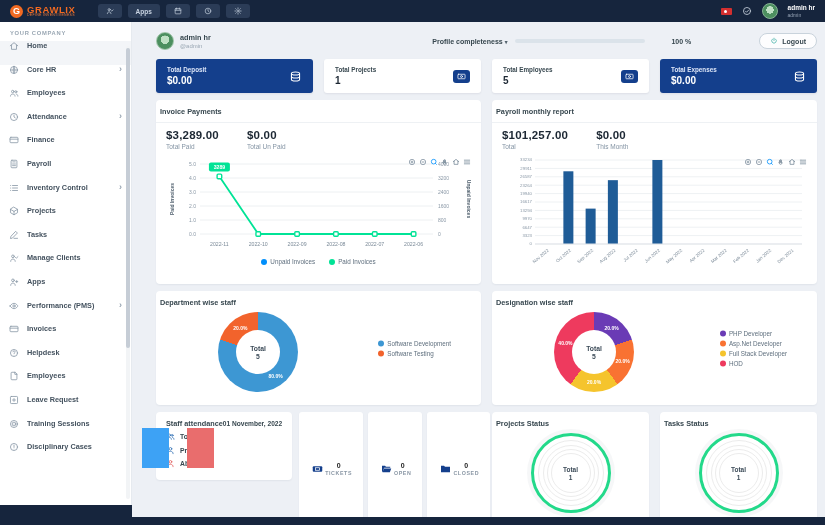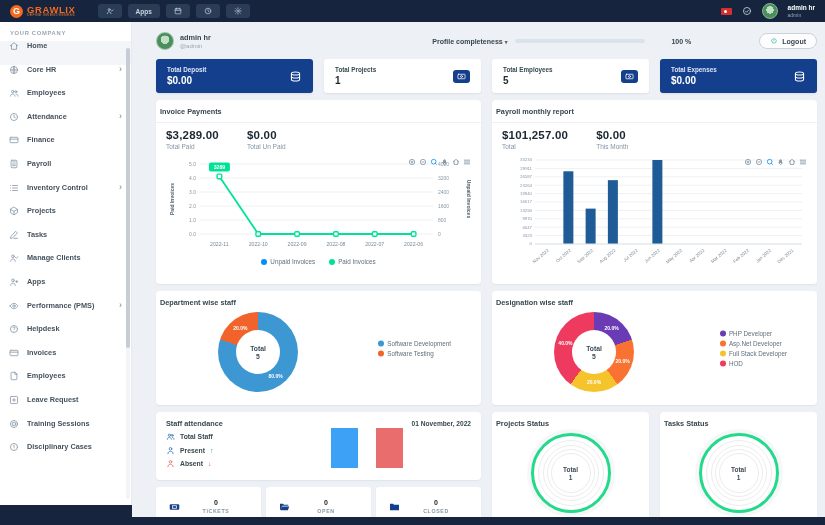--- a/index.html
+++ b/index.html
@@ -79,21 +79,21 @@
   .lg-row{display:flex;justify-content:center;gap:14px;margin-top:0}
   .lg-item{display:flex;align-items:center;gap:3px;font-size:6.3px;color:#5f6f7e;cursor:pointer}
   .lg-dot{width:6px;height:6px;border-radius:50%;flex:none}
   .lg-col{position:absolute;right:30px;top:50%;transform:translateY(-50%);display:flex;flex-direction:column;gap:3px}
   
   .donut{position:absolute;left:62px;top:21px;width:80px;height:80px;border-radius:50%}
   .hole{position:absolute;left:18px;top:18px;width:44px;height:44px;border-radius:50%;background:#fff;display:flex;flex-direction:column;align-items:center;justify-content:center;gap:1px}
   .hole .hl,.hole .hv{font-size:6.8px;font-weight:bold;color:#3c4b58}
   .slice-label{position:absolute;transform:translate(-50%,-50%);font-size:5px;font-weight:bold;color:#fff;white-space:nowrap}
   
-  .bcol{flex:1;display:flex;flex-direction:column;gap:7px}
+  .bcol{flex:1;display:flex;flex-direction:row;gap:7px}
   .att-panel{height:68px;flex:none}
   .att-hd{display:flex;justify-content:space-between;align-items:center;padding:7px 10px 4px}
   .att-title{font-size:7.3px;font-weight:bold;color:#37474f}
   .att-date{font-size:6.6px;font-weight:bold;color:#37474f}
   .att-rows{padding:0 10px;display:flex;flex-direction:column;gap:4.5px}
   .att-row{display:flex;align-items:center;gap:5px;font-size:6.8px;font-weight:bold;color:#37474f}
   .att-icon{width:9px;height:9px;display:block;flex:none}
   .c-blue{color:#2f6fb3}.c-red{color:#e05c5c}
   .arrow-up{color:#2aa79b;font-size:7px}
   .arrow-down{color:#e05c5c;font-size:7px}
@@ -365,29 +365,29 @@
       </div>
     <div class="item">
         <svg class="si">
           <use href="#i-eye"></use>
         </svg>
         <span>Performance (PMS)</span>
         <span class="chev"></span>
       </div>
     <div class="item">
         <svg class="si">
+          <use href="#i-card"></use>
+        </svg>
+        <span>Invoices</span>
+      </div>
+    <div class="item">
+        <svg class="si">
           <use href="#i-help"></use>
         </svg>
         <span>Helpdesk</span>
-      </div>
-    <div class="item">
-        <svg class="si">
-          <use href="#i-card"></use>
-        </svg>
-        <span>Invoices</span>
       </div>
     <div class="item">
         <svg class="si">
           <use href="#i-file"></use>
         </svg>
         <span>Employees</span>
       </div>
     <div class="item">
         <svg class="si">
           <use href="#i-plussq"></use>

